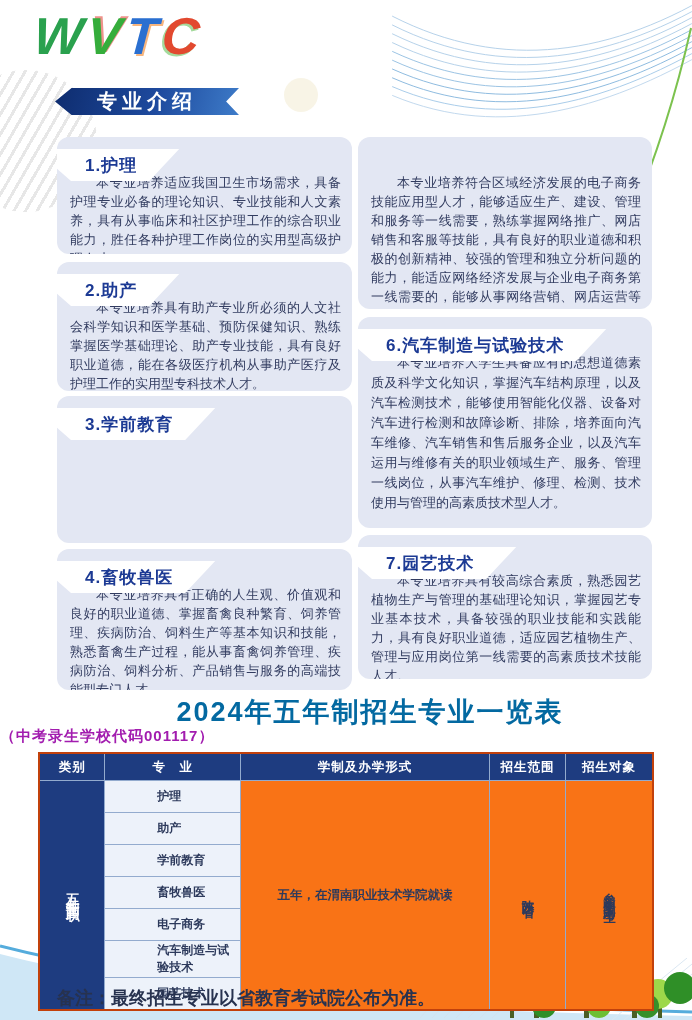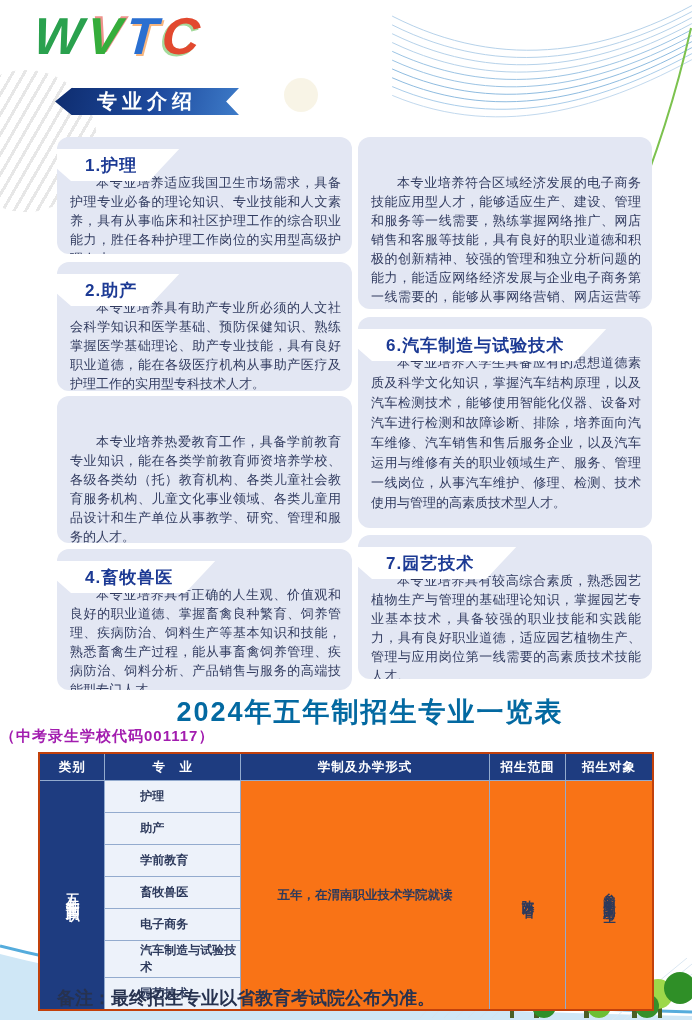--- a/index.html
+++ b/index.html
@@ -45,21 +45,21 @@
   
   .tbl-title{position:absolute;left:0;top:694px;width:692px;text-align:center;z-index:2;
      font-size:27px;font-weight:900;color:#0369a1;letter-spacing:2px;margin:0;padding-left:24px;}
   .tbl-subtitle{position:absolute;left:0;top:727px;width:692px;text-align:left;z-index:2;
      font-size:15px;font-weight:700;color:#a21caf;margin:0;letter-spacing:1px;}
   table.adm{position:absolute;left:38px;top:752px;width:616px;z-index:2;border-collapse:collapse;
      border:2px solid #c2410c;}
   table.adm th,table.adm td{border:1px solid #93abce;}
   table.adm th{background:#1e3c80;color:#fff;font-size:12.5px;font-weight:700;height:24px;letter-spacing:1px;}
   td.cat{background:#1e3c80;color:#fff;text-align:center;}
-  td.major{background:#edf2fa;font-size:12px;color:#2d3a5c;height:29px;padding-left:35px;font-weight:600;}
+  td.major{background:#edf2fa;font-size:12px;color:#2d3a5c;height:29px;padding-left:52px;font-weight:600;}
   td.mid{background:#f97316;text-align:center;font-size:12.5px;color:#2d3a5c;font-weight:600;}
   .vtext{display:inline-block;writing-mode:vertical-rl;text-orientation:upright;letter-spacing:3px;
      font-size:12.5px;font-weight:700;}
   td.cat .vtext{font-size:13.5px;letter-spacing:4px;}
   
   .note{position:absolute;left:57px;top:986px;z-index:3;font-size:18px;font-weight:600;color:#27324f;margin:0;}
 </style>
 </head>
 <body>
 
@@ -137,21 +137,23 @@
       <h3 class="card-title">1.护理</h3>
     </div>
   </section>
   <section class="card c2">
     <p class="card-body">本专业培养具有助产专业所必须的人文社会科学知识和医学基础、预防保健知识、熟练掌握医学基础理论、助产专业技能，具有良好职业道德，能在各级医疗机构从事助产医疗及护理工作的实用型专科技术人才。</p>
     <div class="wedge">
       <h3 class="card-title">2.助产</h3>
     </div>
   </section>
   <section class="card c3">
-    <p class="card-body">本专业培养热爱教育工作，具备学前教育专业知识，能在各类学前教育师资培养学校、各级各类幼（托）教育机构、各类儿童社会教育服务机构、儿童文化事业领域、各类儿童用品设计和生产单位从事教学、研究、管理和服务的人才。</p>
+    <div class="wedge">
+      <h3 class="card-title">3.学前教育</h3>
+    </div>
   </section>
   <section class="card c4">
     <p class="card-body">本专业培养具有正确的人生观、价值观和良好的职业道德、掌握畜禽良种繁育、饲养管理、疾病防治、饲料生产等基本知识和技能，熟悉畜禽生产过程，能从事畜禽饲养管理、疾病防治、饲料分析、产品销售与服务的高端技能型专门人才。</p>
     <div class="wedge">
       <h3 class="card-title">4.畜牧兽医</h3>
     </div>
   </section>
   <section class="card c5">
     <p class="card-body">本专业培养符合区域经济发展的电子商务技能应用型人才，能够适应生产、建设、管理和服务等一线需要，熟练掌握网络推广、网店销售和客服等技能，具有良好的职业道德和积极的创新精神、较强的管理和独立分析问题的能力，能适应网络经济发展与企业电子商务第一线需要的，能够从事网络营销、网店运营等工作的高素质复合型技术人才。</p>
   </section>

